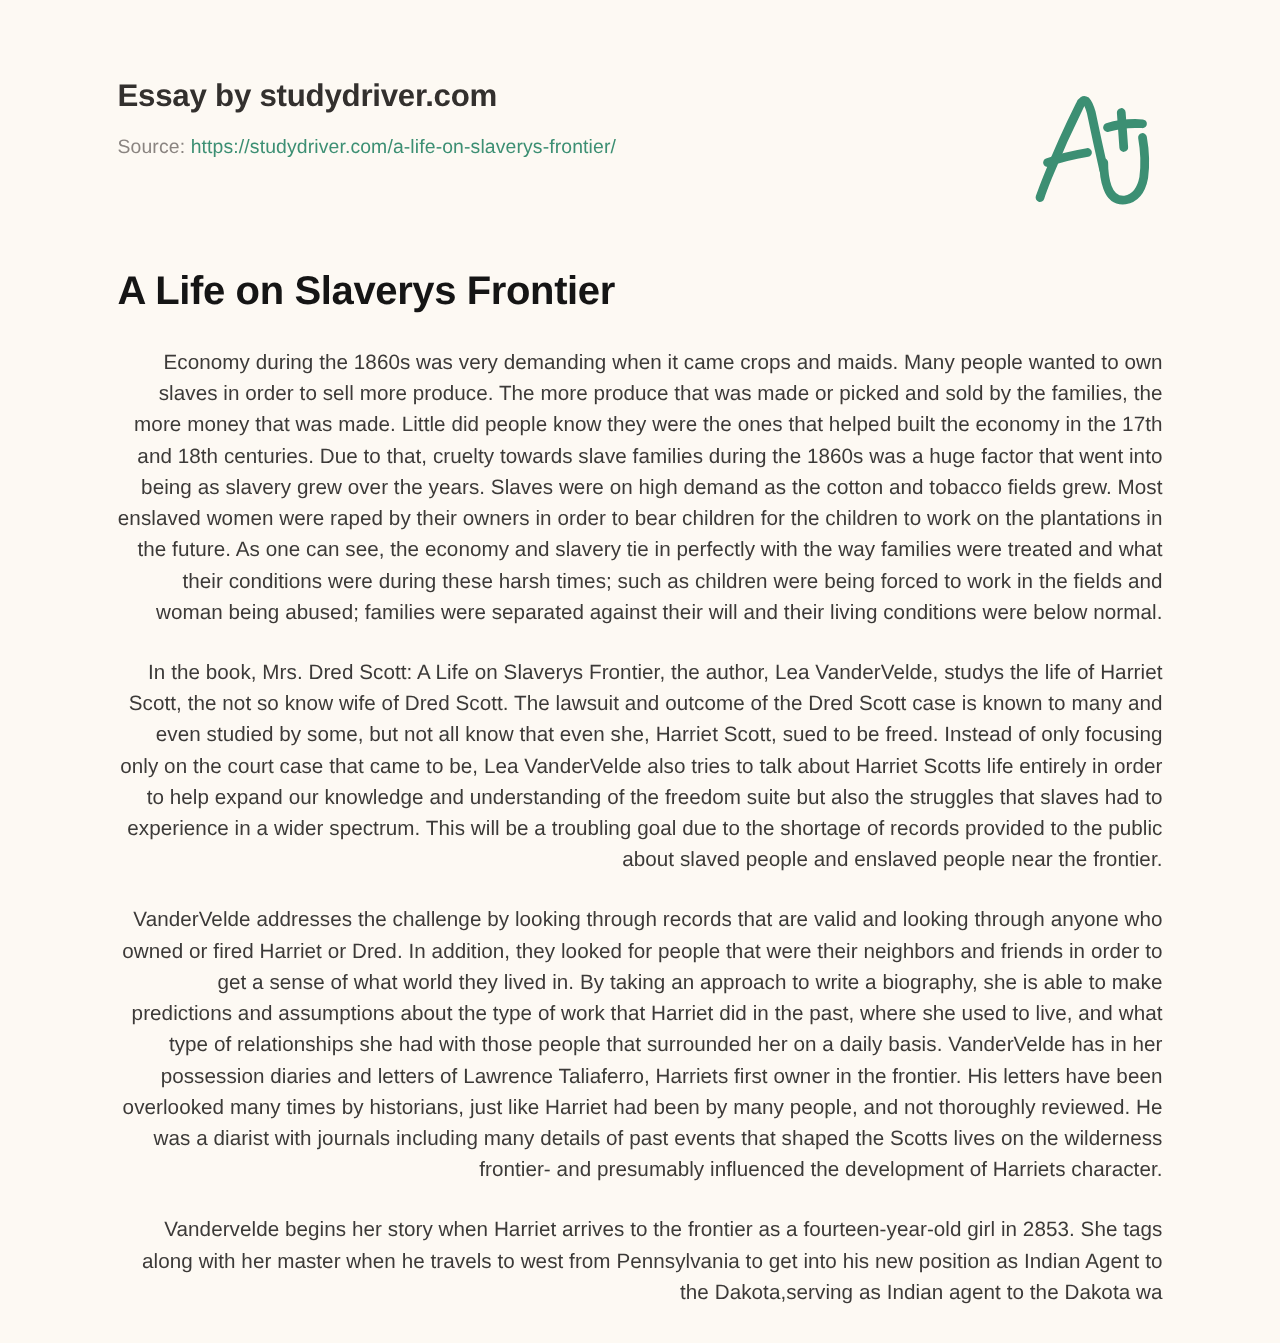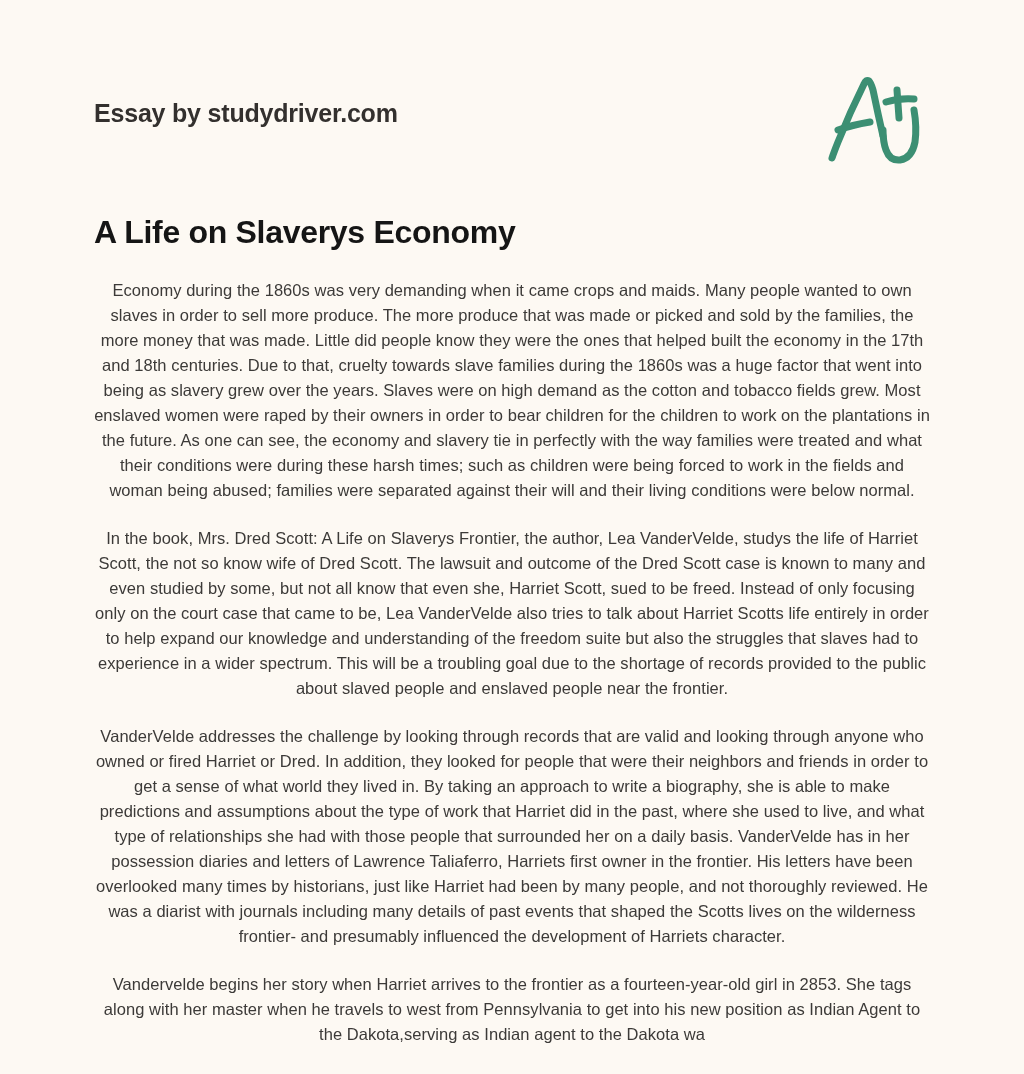--- a/index.html
+++ b/index.html
@@ -19,21 +19,21 @@
     position: relative;
     width: 1024px;
     height: 1074px;
     box-sizing: border-box;
     padding: 0 94px;
   }
 
   
   .header {
     position: relative;
-    padding-top: 98px;
+    padding-top: 62px;
   }
   .header-title {
     font-size: 25px;
     font-weight: bold;
     color: #33302e;
     letter-spacing: -0.2px;
     line-height: 1.2;
     margin: 0;
   }
   .header-source {
@@ -79,48 +79,52 @@
   
   .essay-body {
     padding-top: 26px;
   }
   .essay-body p {
     margin: 0 0 23px 0;
     font-size: 16.5px;
     line-height: 25px;
     color: #3c3a38;
     letter-spacing: 0.05px;
-    text-align: center;
+    text-align: right;
     max-width: 836px;
   }
   .essay-body p:last-child {
     margin-bottom: 0;
   }
 </style>
 </head>
 <body>
 
 <div class="page">
 
   <div class="header">
     <h1 class="header-title">Essay by studydriver.com</h1>
 
+    <div class="header-source">
+      <span class="source-label">Source:</span>
+      <a class="source-url" href="#">https://studydriver.com/a-life-on-slaverys-frontier/</a>
+    </div>
   </div>
 
   <div class="logo">
     <svg viewBox="0 0 112 96" xmlns="http://www.w3.org/2000/svg" fill="none" stroke="#3c8f73" stroke-linecap="round" stroke-linejoin="round">
       <path d="M12 86 Q14 80 18 70 Q30 40 44 12 Q46 7 49 9 Q51 11 53 18 Q58 42 63 64" stroke-width="7"></path>
       <path d="M18 58 Q32 53 50 50" stroke-width="7"></path>
       <path d="M63 58 Q63 70 66 78 Q70 89 80 88 Q92 86 95 70 Q97 55 94 38" stroke-width="7"></path>
       <path d="M77 18 L79 46" stroke-width="7"></path>
       <path d="M66 30 Q79 26 94 27" stroke-width="7"></path>
     </svg>
   </div>
 
-  <h2 class="essay-title">A Life on Slaverys Economy</h2>
+  <h2 class="essay-title">A Life on Slaverys Frontier</h2>
 
   <div class="essay-body">
     <p>Economy during the 1860s was very demanding when it came crops and maids. Many people wanted to own slaves in order to sell more produce. The more produce that was made or picked and sold by the families, the more money that was made. Little did people know they were the ones that helped built the economy in the 17th and 18th centuries. Due to that, cruelty towards slave families during the 1860s was a huge factor that went into being as slavery grew over the years. Slaves were on high demand as the cotton and tobacco fields grew. Most enslaved women were raped by their owners in order to bear children for the children to work on the plantations in the future. As one can see, the economy and slavery tie in perfectly with the way families were treated and what their conditions were during these harsh times; such as children were being forced to work in the fields and woman being abused; families were separated against their will and their living conditions were below normal.</p>
     <p>In the book, Mrs. Dred Scott: A Life on Slaverys Frontier, the author, Lea VanderVelde, studys the life of Harriet Scott, the not so know wife of Dred Scott. The lawsuit and outcome of the Dred Scott case is known to many and even studied by some, but not all know that even she, Harriet Scott, sued to be freed. Instead of only focusing only on the court case that came to be, Lea VanderVelde also tries to talk about Harriet Scotts life entirely in order to help expand our knowledge and understanding of the freedom suite but also the struggles that slaves had to experience in a wider spectrum. This will be a troubling goal due to the shortage of records provided to the public about slaved people and enslaved people near the frontier.</p>
     <p>VanderVelde addresses the challenge by looking through records that are valid and looking through anyone who owned or fired Harriet or Dred. In addition, they looked for people that were their neighbors and friends in order to get a sense of what world they lived in. By taking an approach to write a biography, she is able to make predictions and assumptions about the type of work that Harriet did in the past, where she used to live, and what type of relationships she had with those people that surrounded her on a daily basis. VanderVelde has in her possession diaries and letters of Lawrence Taliaferro, Harriets first owner in the frontier. His letters have been overlooked many times by historians, just like Harriet had been by many people, and not thoroughly reviewed. He was a diarist with journals including many details of past events that shaped the Scotts lives on the wilderness frontier- and presumably influenced the development of Harriets character.</p>
     <p>Vandervelde begins her story when Harriet arrives to the frontier as a fourteen-year-old girl in 2853. She tags along with her master when he travels to west from Pennsylvania to get into his new position as Indian Agent to the Dakota,serving as Indian agent to the Dakota wa</p>
   </div>
 
 </div>
 

